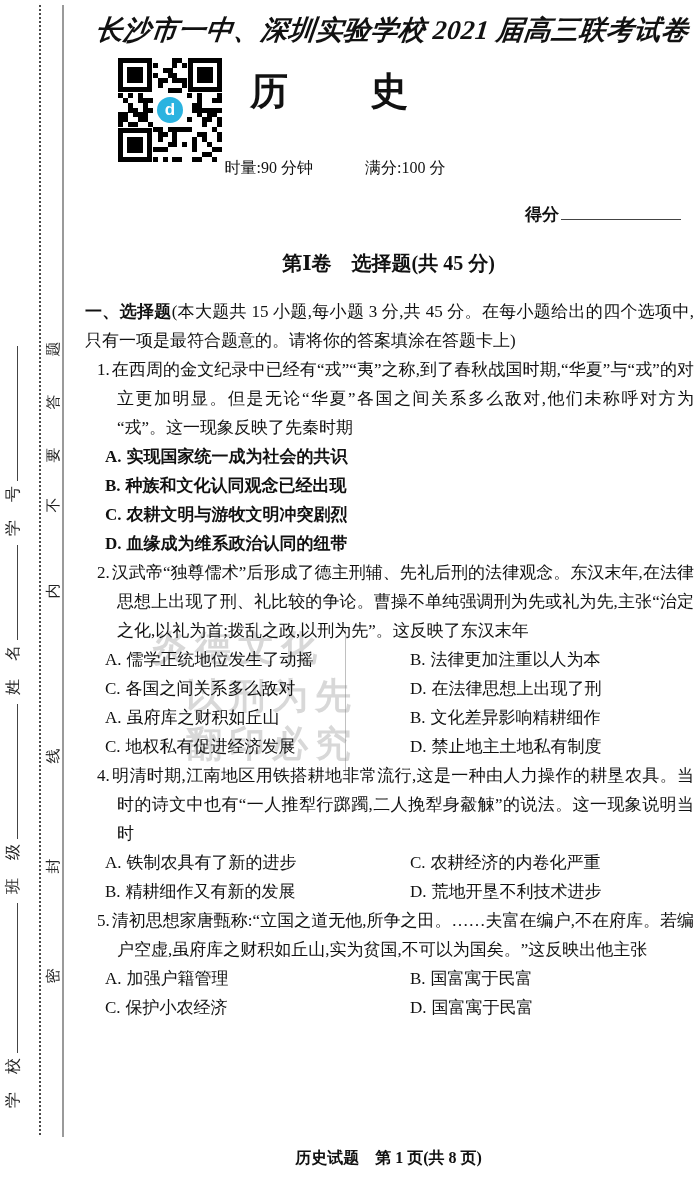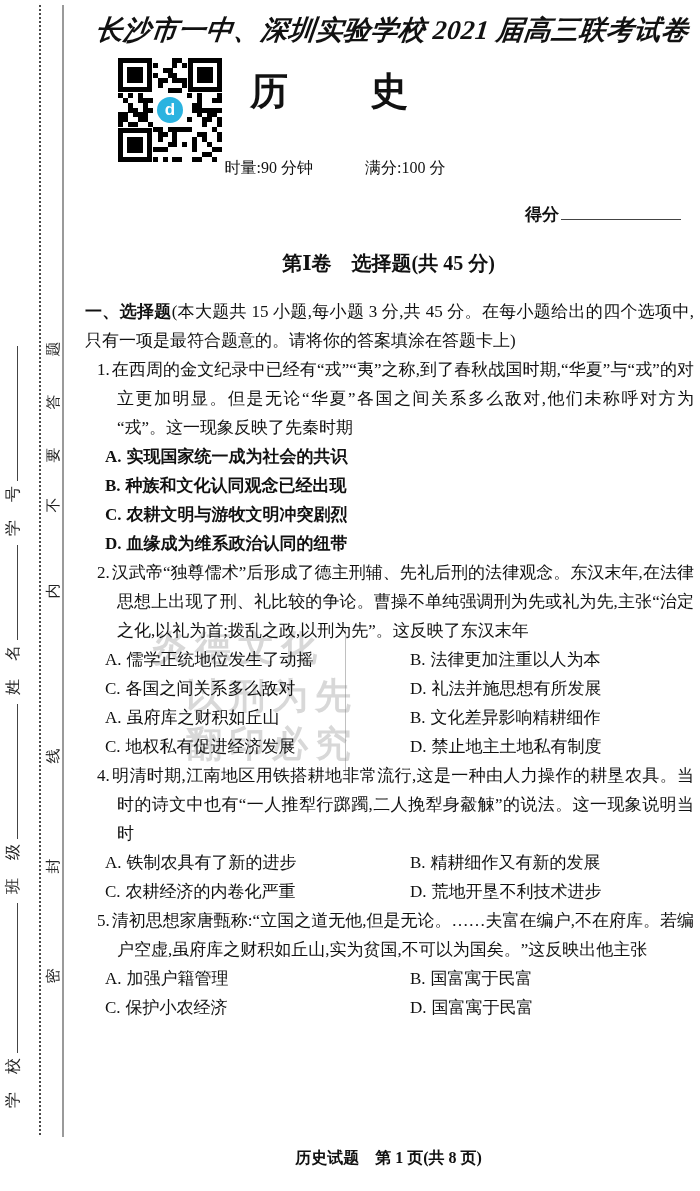--- a/index.html
+++ b/index.html
@@ -265,48 +265,48 @@
     </div>
 
     <div class="question">
       <div class="stem">
         <span class="qnum">2.</span><span>汉武帝“独尊儒术”后形成了德主刑辅、先礼后刑的法律观念。东汉末年,在法律思想上出现了刑、礼比较的争论。曹操不单纯强调刑为先或礼为先,主张“治定之化,以礼为首;拨乱之政,以刑为先”。这反映了东汉末年</span>
       </div>
       <div class="opts-2col">
         <div><span class="opt-label">A.</span><span>儒学正统地位发生了动摇</span></div>
         <div><span class="opt-label">B.</span><span>法律更加注重以人为本</span></div>
         <div><span class="opt-label">C.</span><span>各国之间关系多么敌对</span></div>
-        <div><span class="opt-label">D.</span><span>礼法并施思想有所发展</span></div>
+        <div><span class="opt-label">D.</span><span>在法律思想上出现了刑</span></div>
       </div>
     </div>
 
     <div class="question">
       <div class="opts-2col">
         <div><span class="opt-label">A.</span><span>虽府库之财积如丘山</span></div>
         <div><span class="opt-label">B.</span><span>文化差异影响精耕细作</span></div>
         <div><span class="opt-label">C.</span><span>地权私有促进经济发展</span></div>
         <div><span class="opt-label">D.</span><span>禁止地主土地私有制度</span></div>
       </div>
     </div>
 
     <div class="question">
       <div class="stem">
         <span class="qnum">4.</span><span>明清时期,江南地区用铁搭耕地非常流行,这是一种由人力操作的耕垦农具。当时的诗文中也有“一人推犁行踯躅,二人挽犁身觳觫”的说法。这一现象说明当时</span>
       </div>
       <div class="opts-2col">
         <div><span class="opt-label">A.</span><span>铁制农具有了新的进步</span></div>
+        <div><span class="opt-label">C.</span><span>农耕经济的内卷化严重</span></div>
         <div><span class="opt-label">B.</span><span>精耕细作又有新的发展</span></div>
-        <div><span class="opt-label">C.</span><span>农耕经济的内卷化严重</span></div>
         <div><span class="opt-label">D.</span><span>荒地开垦不利技术进步</span></div>
       </div>
     </div>
 
     <div class="question">
       <div class="stem">
-        <span class="qnum">5.</span><span>清初思想家唐甄称:“立国之道无他,但是无论。……夫富在编户,不在府库。若编户空虚,虽府库之财积如丘山,实为贫国,不可以为国矣。”这反映出他主张</span>
+        <span class="qnum">5.</span><span>清初思想家唐甄称:“立国之道无他,所争之田。……夫富在编户,不在府库。若编户空虚,虽府库之财积如丘山,实为贫国,不可以为国矣。”这反映出他主张</span>
       </div>
       <div class="opts-2col">
         <div><span class="opt-label">A.</span><span>加强户籍管理</span></div>
         <div><span class="opt-label">B.</span><span>国富寓于民富</span></div>
         <div><span class="opt-label">C.</span><span>保护小农经济</span></div>
         <div><span class="opt-label">D.</span><span>国富寓于民富</span></div>
       </div>
     </div>
 
   </div>

